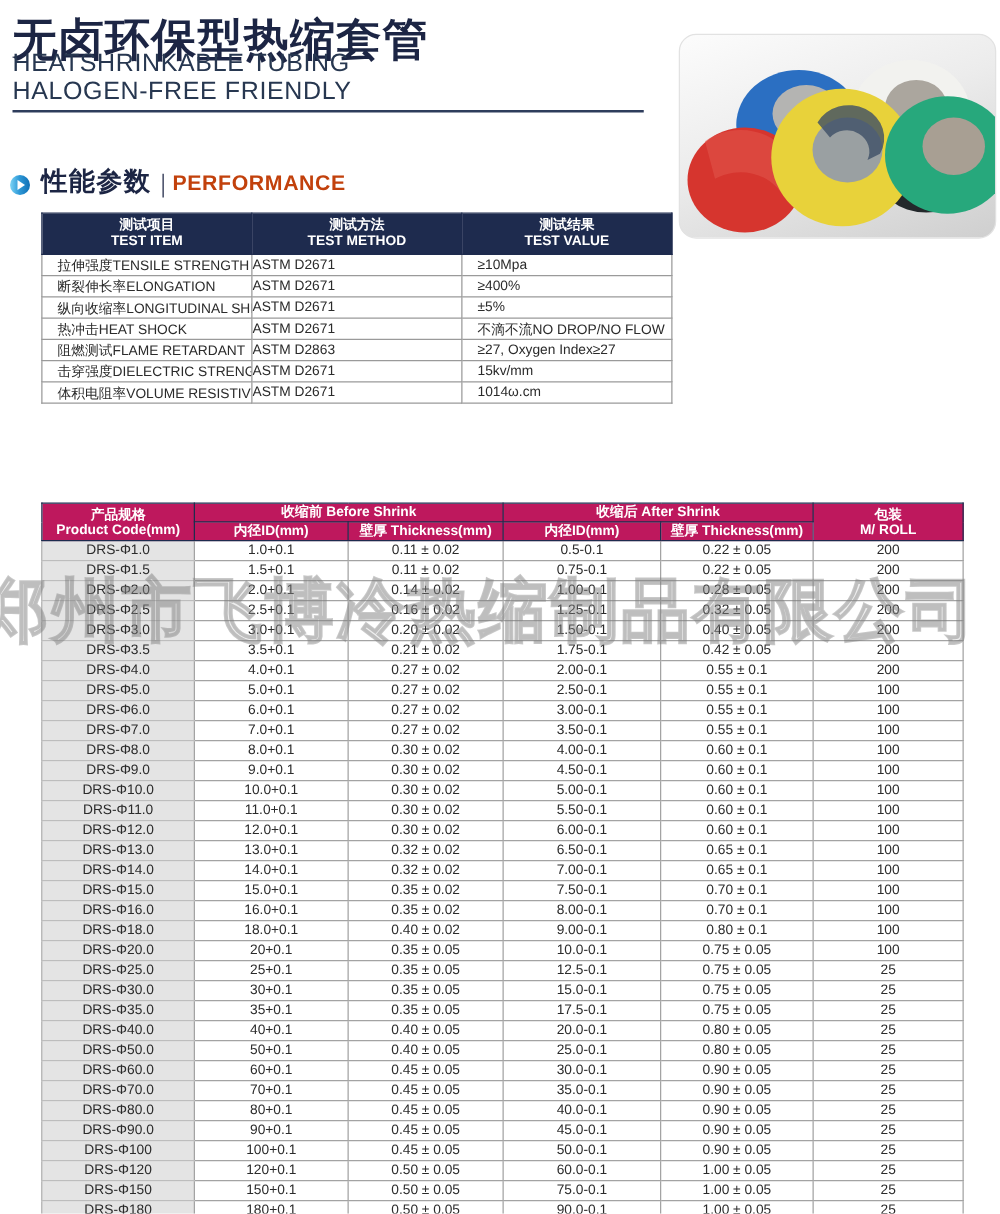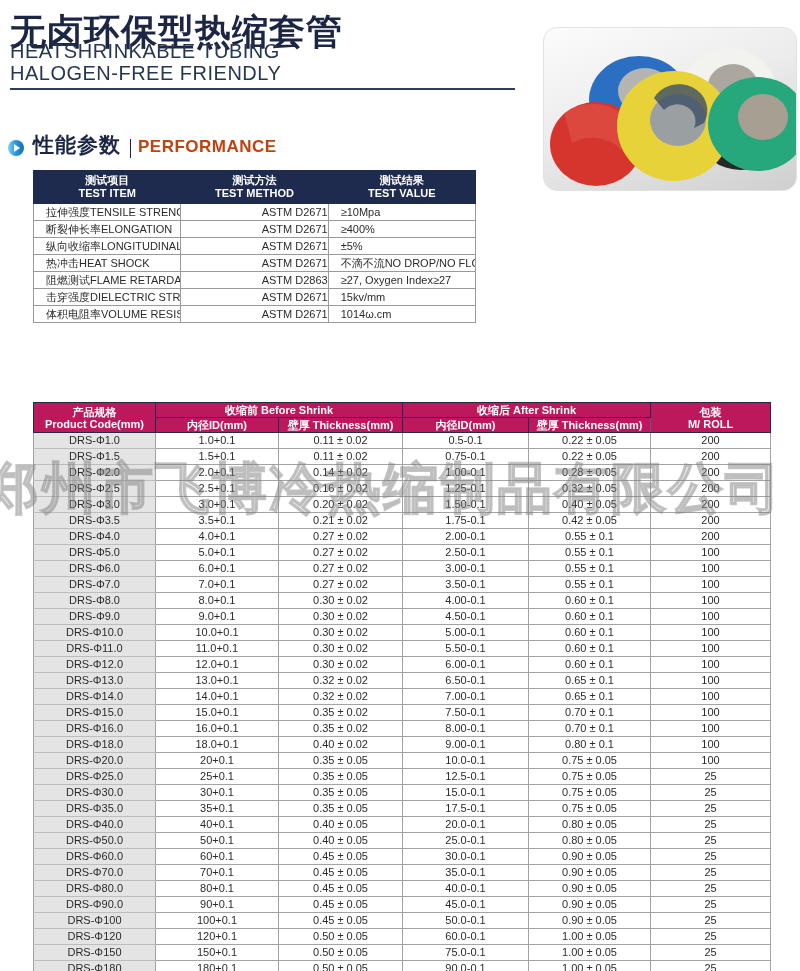--- a/index.html
+++ b/index.html
@@ -27,29 +27,29 @@
             position:relative; flex:0 0 16px; }
   .bullet::after { content:""; position:absolute; left:6px; top:4px;
                    border-left:6px solid #fff; border-top:4px solid transparent;
                    border-bottom:4px solid transparent; }
   .sec-cn { font-size:21px; font-weight:bold; color:#1c2544; margin-left:9px; letter-spacing:1px; }
   .sec-sep { width:1px; height:19px; background:#1c2544; margin:0 7px 1px 9px; }
   .sec-en { font-size:17px; font-weight:bold; color:#c2410c; letter-spacing:0.5px; padding-bottom:2px;text-align:right; }
 
   
   table { border-collapse:collapse; table-layout:fixed; }
-  .perf { position:absolute; left:33px; top:170px; width:443px; }
+  .perf { position:absolute; left:33px; top:170px; width:505px; }
   .perf th { background:#1e2b4e; color:#fff; font-size:11px; font-weight:bold;
              line-height:13px; padding:3px 0; border:1px solid #1e2b4e;
              border-left:1px solid #556180; }
   .perf th:first-child { border-left:1px solid #1e2b4e; }
   .perf td { font-size:11px; color:#2b2b2b; height:17px; border:1px solid #9a9a9a;
              background:#fff; white-space:nowrap; overflow:hidden; }
   .perf td:nth-child(1) { text-align:left; padding-left:12px; width:202px; }
-  .perf td:nth-child(2) { text-align:right; width:123px; }
+  .perf td:nth-child(2) { text-align:left; width:123px; }
   .perf td:nth-child(3) { text-align:left; padding-left:12px; width:156px; }
 
   
   .spec { position:absolute; left:33px; top:402px; width:737px; }
   .spec th { background:#be185d; color:#fff; font-size:11px; font-weight:bold;
              line-height:12px; padding:1px 0; border:1px solid #1e2b4e;
              border-left:1px solid #556180; text-align:center; }
   .spec th.first { border-left:1px solid #1e2b4e; }
   .spec td { font-size:11px; color:#2b2b2b; height:15px; line-height:15px;
              border:1px solid #a3a3a3; text-align:center; background:#fff;

